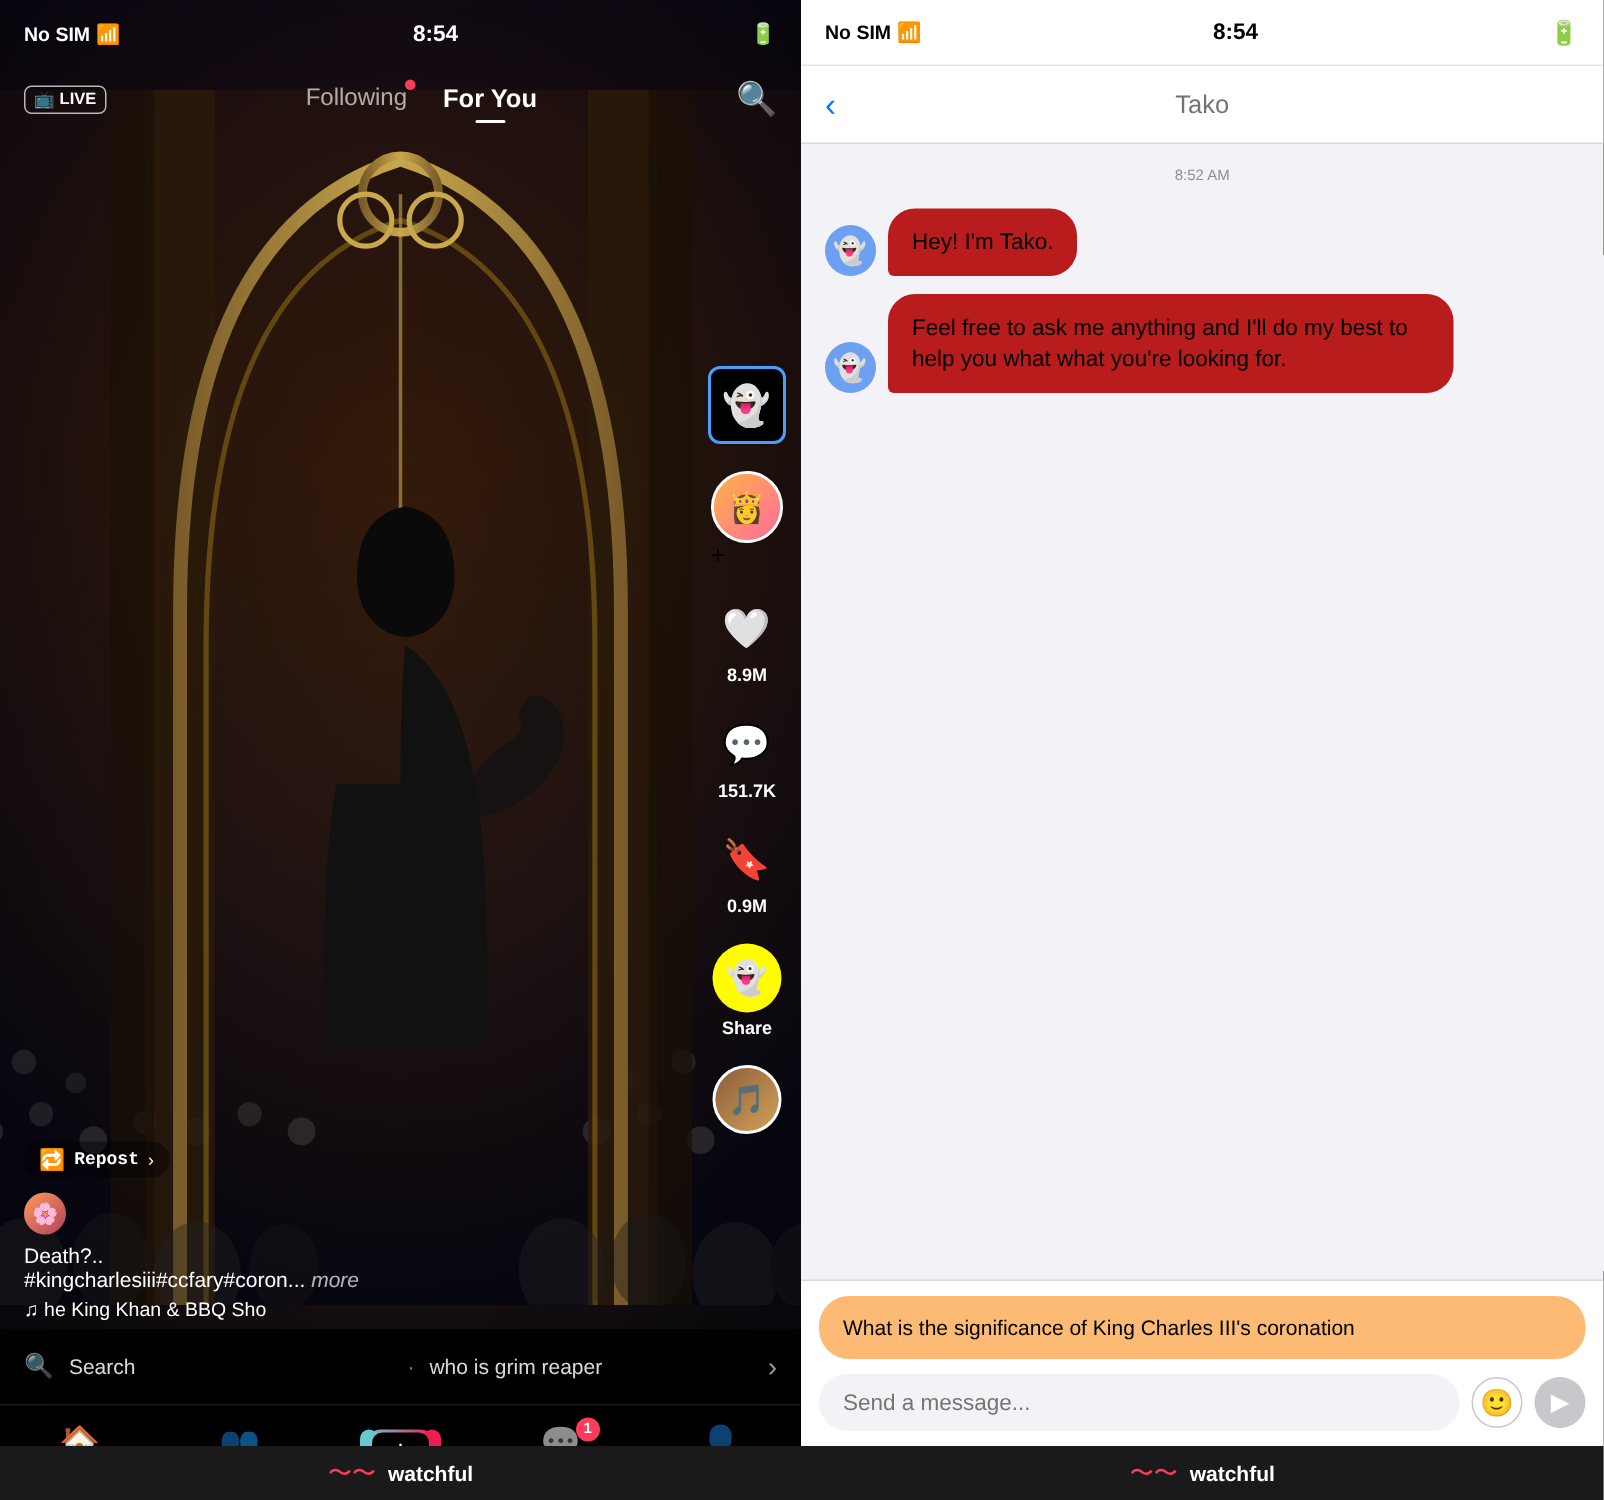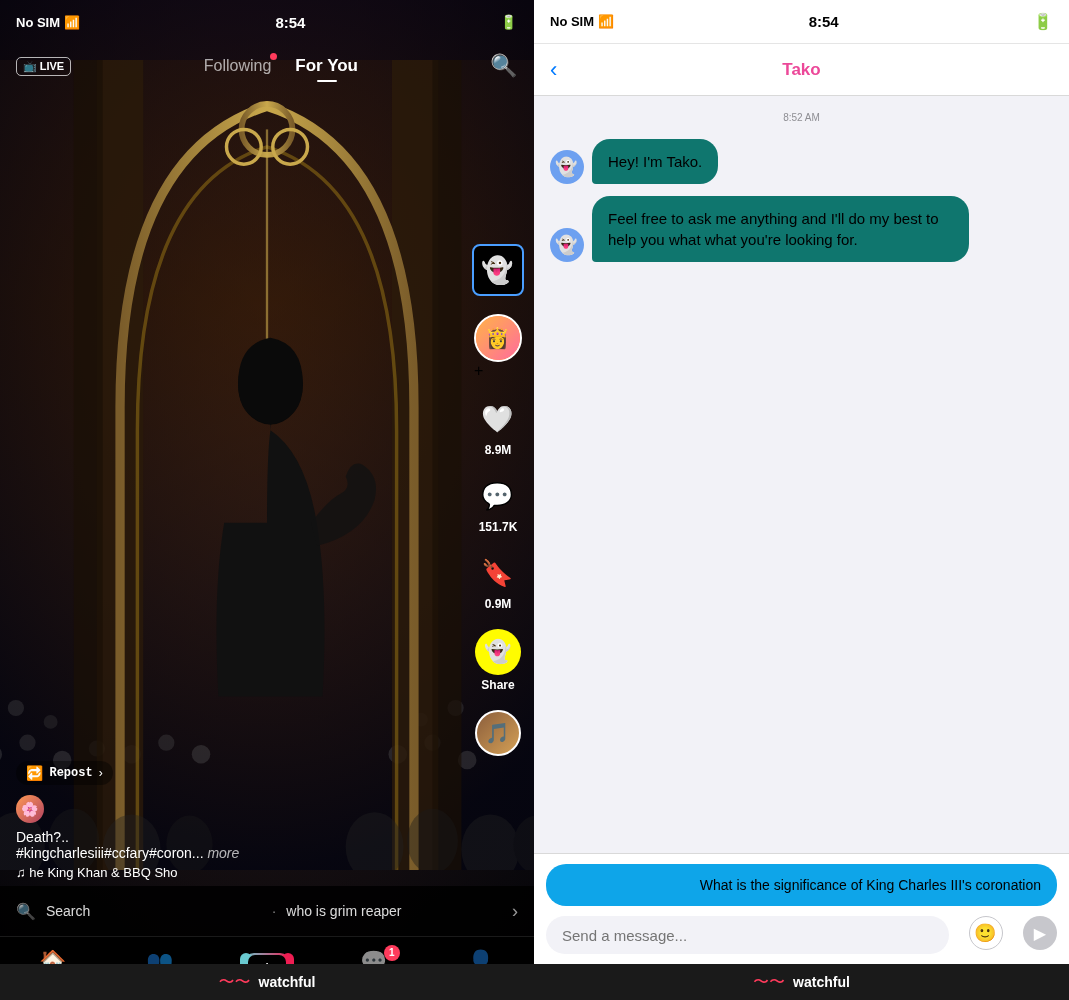--- a/index.html
+++ b/index.html
@@ -437,22 +437,22 @@
       position: relative;
     }
     .chat-header .back-btn {
       font-size: 22px;
       color: #007AFF;
       cursor: pointer;
       margin-right: 12px;
     }
     .chat-header .title {
       font-size: 17px;
-      font-weight: 700;
-      color: #ec4899;
+      font-weight: 400;
+      color: #737373;
       position: absolute;
       left: 50%; transform: translateX(-50%);
     }
 
     
     .chat-body {
       flex: 1;
       overflow-y: auto;
       padding: 16px;
       display: flex;
@@ -483,49 +483,48 @@
     }
     .bubble {
       max-width: 75%;
       padding: 12px 16px;
       border-radius: 18px;
       font-size: 15px;
       line-height: 1.4;
       color: #000;
     }
     .bubble.incoming {
-      background: #0f766e;
+      background: #b91c1c;
       border-radius: 18px 18px 18px 4px;
     }
 
     
     .chat-input-area {
       background: #fff;
       border-top: 0.5px solid rgba(0,0,0,0.15);
       padding: 10px 12px;
       display: flex;
       flex-direction: column;
       gap: 10px;
     }
 
     .suggestion-row {
-      background: #0ea5e9;
+      background: #fdba74;
       border-radius: 20px;
       padding: 12px 16px;
       color: #000;
       font-size: 14px;
       cursor: pointer;
       line-height: 1.3;
-      text-align: right;
     }
 
     .input-row {
       display: flex;
-      align-items: flex-start;
-      gap: 20px;
+      align-items: center;
+      gap: 8px;
     }
     .message-input {
       flex: 1;
       height: 38px;
       border: none;
       border-radius: 20px;
       background: #f2f2f7;
       padding: 0 16px;
       font-size: 15px;
       color: #8e8e93;

